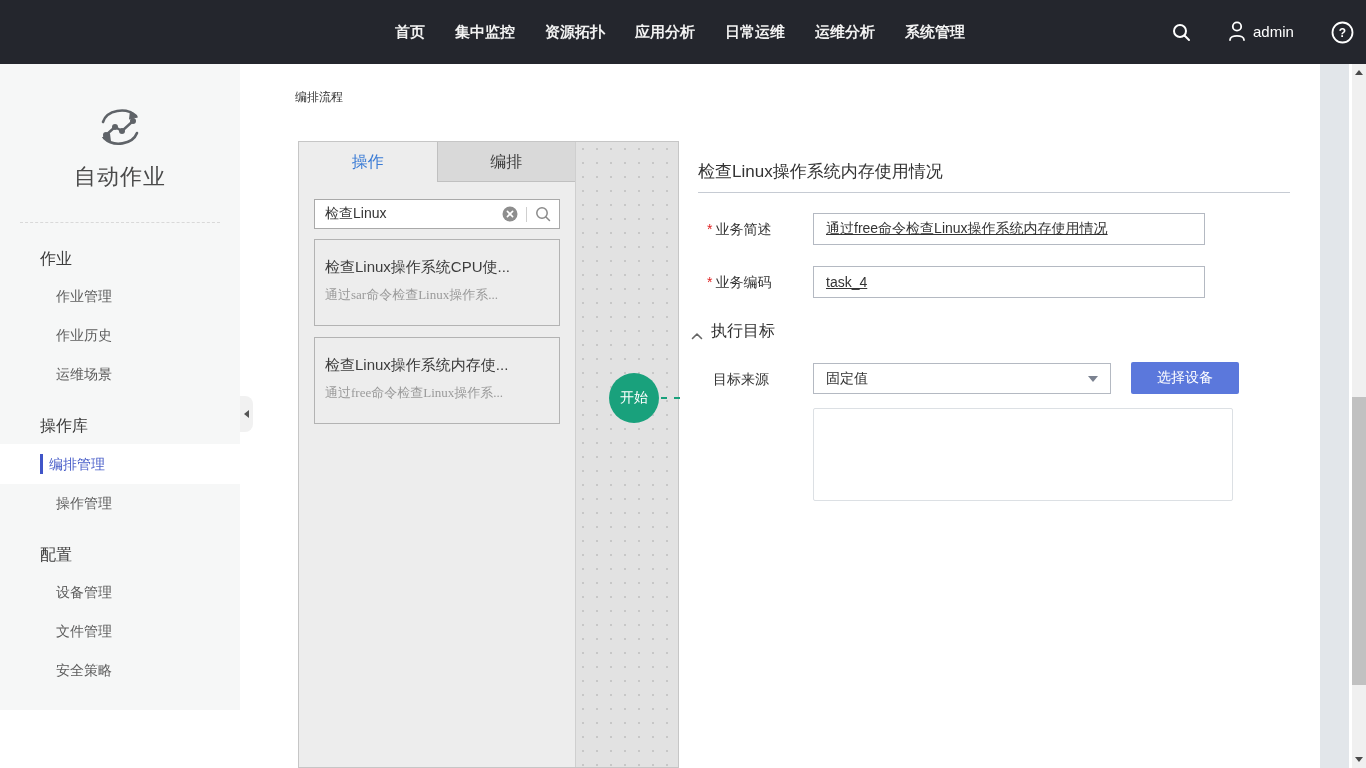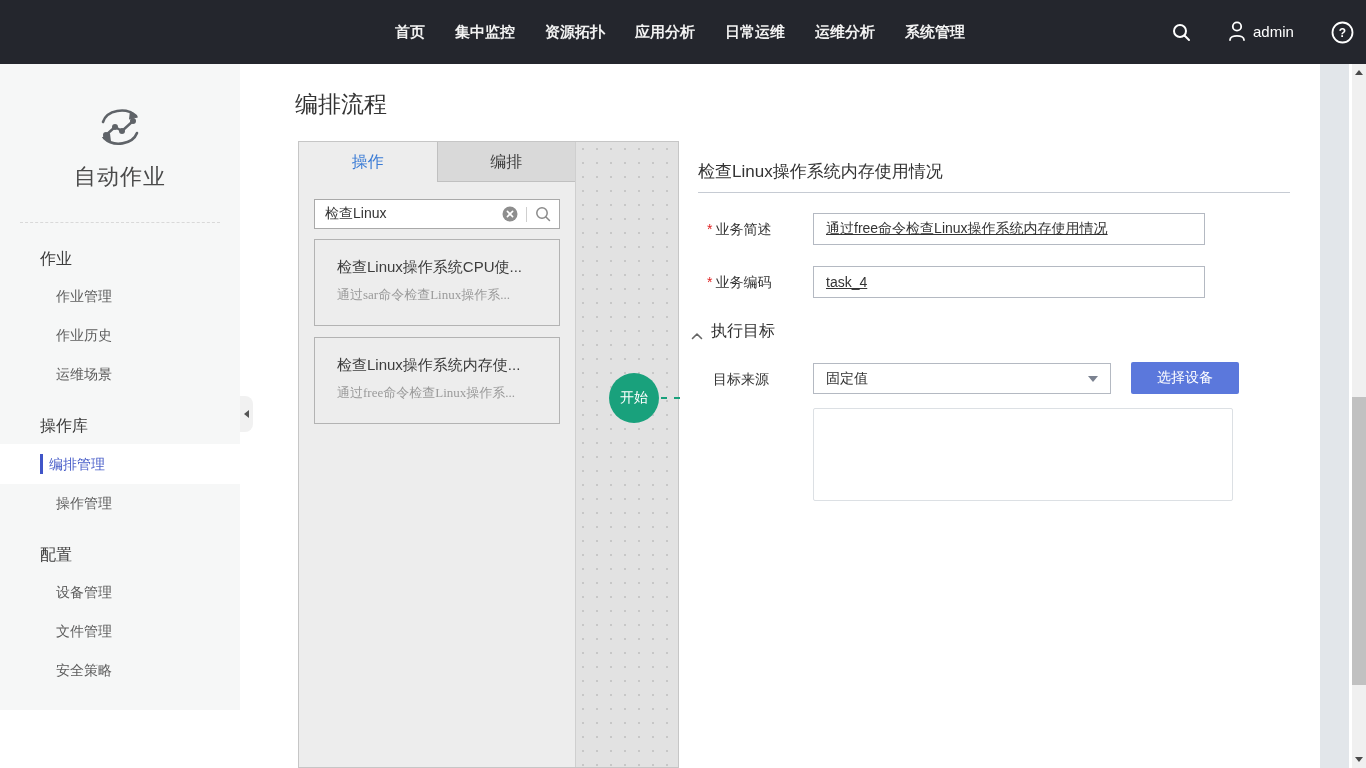--- a/index.html
+++ b/index.html
@@ -23,36 +23,36 @@
   .side-section { position:absolute; left:40px; font-size:16px; color:#3d3d3d; }
   .side-item { position:absolute; left:56px; font-size:14px; color:#5d5d5d; cursor:pointer; }
   .active-row { position:absolute; left:0; top:380px; width:240px; height:40px; background:#fff; cursor:pointer; }
   .active-bar { position:absolute; left:40px; top:10px; width:3px; height:20px; background:#4055c8; }
   .active-label { position:absolute; left:49px; top:12px; font-size:14px; color:#4a5fc9; }
   .collapse-handle { position:absolute; left:240px; top:396px; width:13px; height:36px; background:#f1f1f1;
     border-radius:0 8px 8px 0; display:flex; align-items:center; justify-content:center; cursor:pointer; }
   .collapse-arrow { width:0; height:0; border-top:4px solid transparent; border-bottom:4px solid transparent; border-right:5px solid #555; }
 
   
-  .page-title { position:absolute; left:295px; top:89px; font-size:23px; color:#333;text-align:center; }
+  .page-title { position:absolute; left:295px; top:89px; font-size:12px; color:#333;text-align:center; }
 
   
   .flow-container { position:absolute; left:298px; top:141px; width:381px; height:627px;
     border:1px solid #c6c6c6; background:#ededed; display:flex; }
   .op-list { width:277px; position:relative; border-right:1px solid #cfcfcf; }
   .tabs { display:flex; height:40px; }
   .tab { flex:1; line-height:40px; text-align:center; font-size:16px; cursor:pointer; }
   .tab.active { color:#3a7bd5; background:#ededed; }
   .tab.inactive { background:#d9d9d9; color:#3c3c3c; border-left:1px solid #c0c0c0; border-bottom:1px solid #c0c0c0; }
   .searchbox { position:absolute; left:15px; top:57px; width:246px; height:30px; background:#fff;
     border:1px solid #a9a9a9; display:flex; align-items:center; padding:0 8px 0 0; }
   .searchbox input { flex:1; min-width:0; border:none; outline:none; background:transparent;
     font-size:14px; color:#333; padding-left:10px; font-family:inherit; }
   .search-sep { width:1px; height:15px; background:#cfcfcf; margin:0 8px; }
-  .op-card { position:absolute; left:15px; width:246px; height:87px; border:1px solid #b3b3b3; padding:18px 12px 0 22px; cursor:pointer; }
+  .op-card { position:absolute; left:15px; width:246px; height:87px; border:1px solid #b3b3b3; padding:18px 12px 0 10px; cursor:pointer; }
   .op-card-title { font-size:15px; color:#3d3d3d; white-space:nowrap; overflow:hidden; }
   .op-card-desc { font-size:13px; color:#9a9a9a; margin-top:9px; white-space:nowrap; overflow:hidden;font-family:Liberation Serif, serif; }
   .canvas { flex:1; position:relative; background-color:#e2e2e2;
     background-image:radial-gradient(#c7c7c7 1px, rgba(0,0,0,0) 1.3px); background-size:14px 14px;font-family:Liberation Serif, serif; }
   .start-node { position:absolute; left:33px; top:231px; width:50px; height:50px; border-radius:50%;
     background:#19a17c; color:#fff; font-size:14px; display:flex; align-items:center; justify-content:center; cursor:pointer; }
   .start-link { position:absolute; left:85px; top:255px; width:19px; border-top:2px dashed #19a17c; }
 
   
   .detail-title { position:absolute; left:698px; top:160px; font-size:17px; color:#333; }

